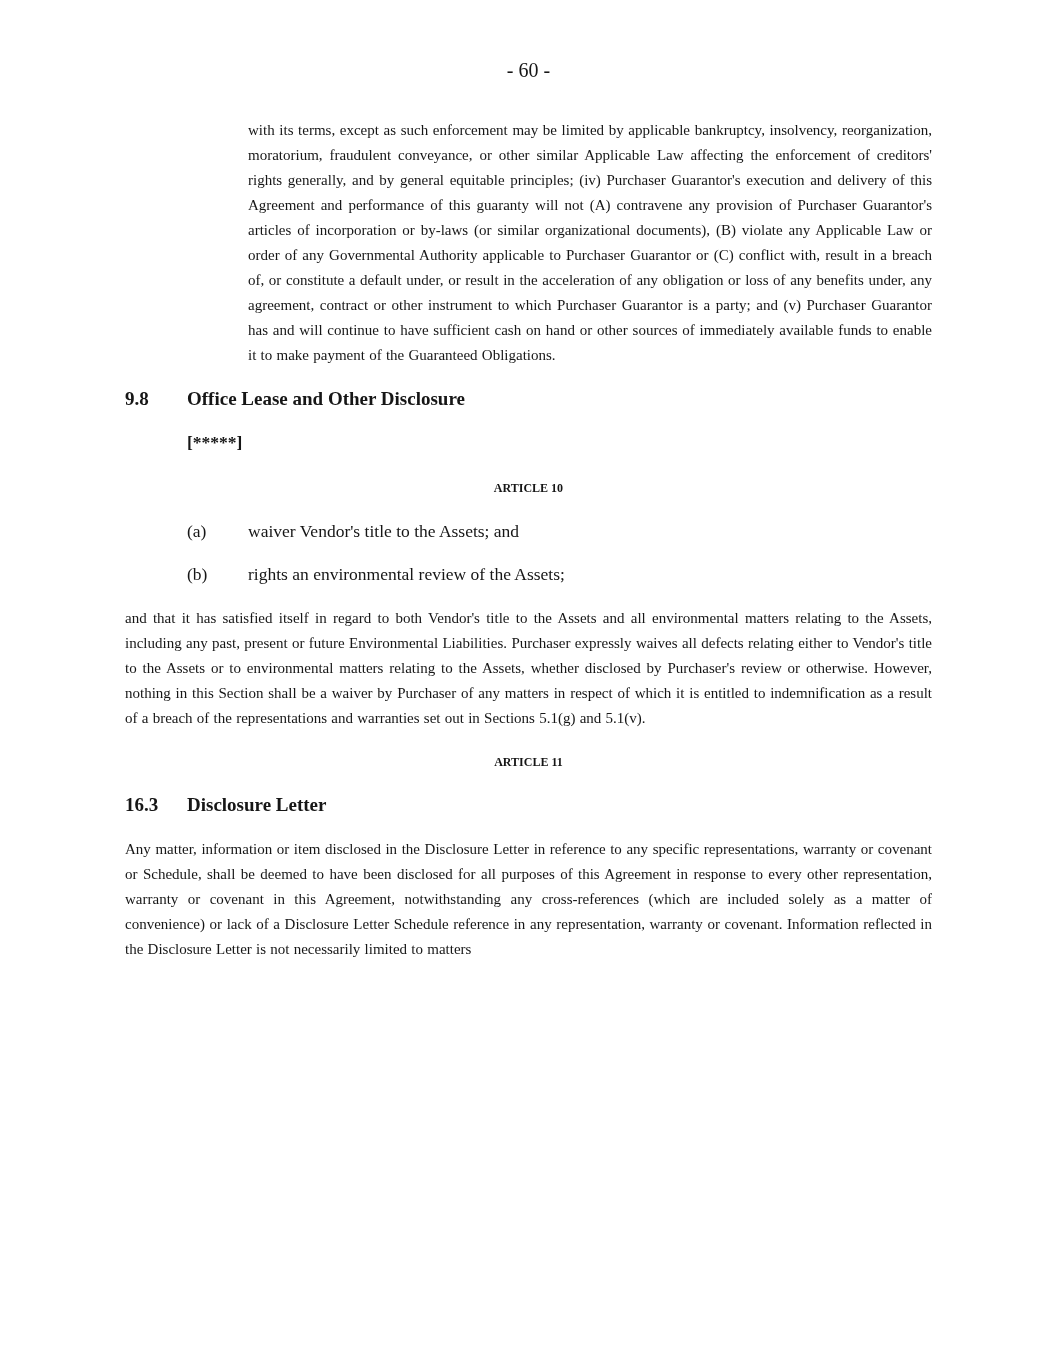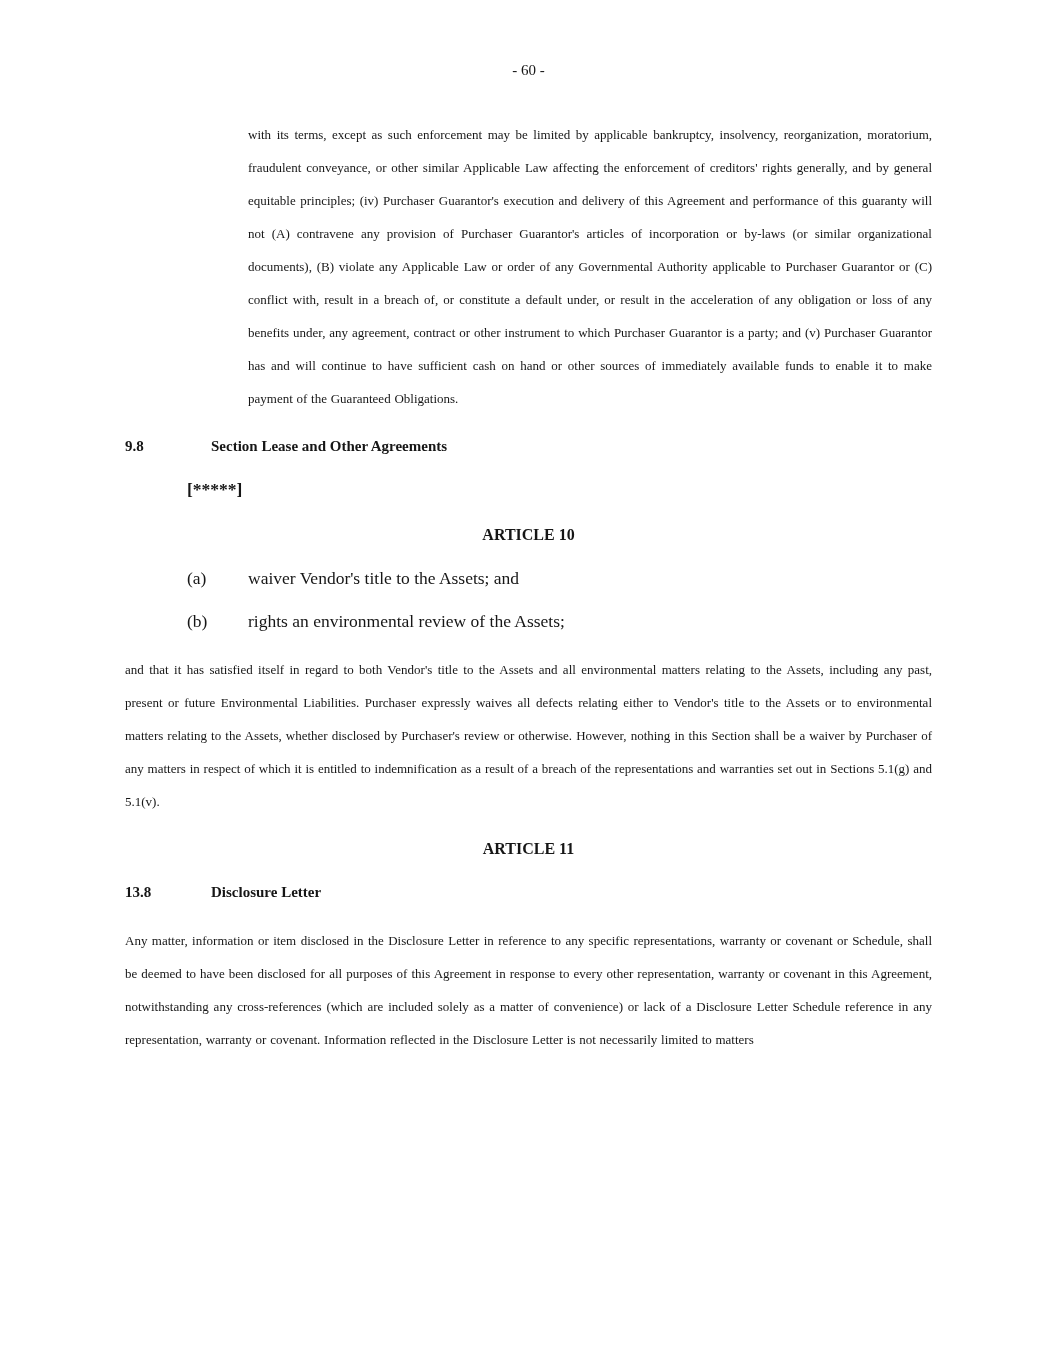--- a/index.html
+++ b/index.html
@@ -16,57 +16,56 @@
   }
   .page {
     box-sizing: border-box;
     width: 1055px;
     height: 1365px;
     padding: 58px 123px 40px 125px;
     background: #ffffff;
   }
   .page-number {
     text-align: center;
-    font-size: 15px;
+    font-size: 20px;
     line-height: 24px;
     margin-bottom: 36px;
   }
   p, .para {
-    font-size: 13px;
-    line-height: 33px;
+    font-size: 15px;
+    line-height: 25px;
     margin: 16px 0 19px 0;
     text-align: justify;
     text-align-last: left;
     word-spacing: 0.5px;
   }
   .block-indent {
     margin-left: 123px;
   }
   .section-heading {
     font-weight: bold;
-    font-size: 15px;
+    font-size: 19px;
     line-height: 24.3px;
     margin: 0 0 19px 0;
     display: flex;
-    gap: 24px;
   }
   .sec-num {
     width: 62px;
     flex-shrink: 0;
   }
   .redaction {
     font-weight: bold;
     font-size: 17.5px;
     line-height: 24.3px;
     margin: 0 0 21px 62px;
   }
   .article-heading {
     text-align: center;
     font-weight: bold;
-    font-size: 16px;
+    font-size: 12px;
     line-height: 24.6px;
     margin: 0 0 19px 0;
   }
   .list-item {
     display: flex;
     margin: 0 0 19px 62px;
     font-size: 17.5px;
     line-height: 24.3px;
   }
   .li-label {
@@ -81,21 +80,21 @@
 <body>
 
 <div class="page">
 
   <div class="page-number">- 60 -</div>
 
   <p class="para block-indent">with its terms, except as such enforcement may be limited by applicable bankruptcy, insolvency, reorganization, moratorium, fraudulent conveyance, or other similar Applicable Law affecting the enforcement of creditors' rights generally, and by general equitable principles; (iv) Purchaser Guarantor's execution and delivery of this Agreement and performance of this guaranty will not (A) contravene any provision of Purchaser Guarantor's articles of incorporation or by-laws (or similar organizational documents), (B) violate any Applicable Law or order of any Governmental Authority applicable to Purchaser Guarantor or (C) conflict with, result in a breach of, or constitute a default under, or result in the acceleration of any obligation or loss of any benefits under, any agreement, contract or other instrument to which Purchaser Guarantor is a party; and (v) Purchaser Guarantor has and will continue to have sufficient cash on hand or other sources of immediately available funds to enable it to make payment of the Guaranteed Obligations.</p>
 
   <div class="section-heading">
     <span class="sec-num">9.8</span>
-    <span class="sec-title">Section Lease and Other Agreements</span>
+    <span class="sec-title">Office Lease and Other Disclosure</span>
   </div>
 
   <div class="redaction">[*****]</div>
 
   <div class="article-heading">
     <div>ARTICLE 10</div>
   </div>
 
 
 
@@ -109,19 +108,19 @@
     <span class="li-text">rights an environmental review of the Assets;</span>
   </div>
 
   <p class="para">and that it has satisfied itself in regard to both Vendor's title to the Assets and all environmental matters relating to the Assets, including any past, present or future Environmental Liabilities. Purchaser expressly waives all defects relating either to Vendor's title to the Assets or to environmental matters relating to the Assets, whether disclosed by Purchaser's review or otherwise. However, nothing in this Section shall be a waiver by Purchaser of any matters in respect of which it is entitled to indemnification as a result of a breach of the representations and warranties set out in Sections 5.1(g) and 5.1(v).</p>
 
   <div class="article-heading">
     <div>ARTICLE 11</div>
   </div>
 
   <div class="section-heading">
-    <span class="sec-num">13.8</span>
+    <span class="sec-num">16.3</span>
     <span class="sec-title">Disclosure Letter</span>
   </div>
 
   <p class="para">Any matter, information or item disclosed in the Disclosure Letter in reference to any specific representations, warranty or covenant or Schedule, shall be deemed to have been disclosed for all purposes of this Agreement in response to every other representation, warranty or covenant in this Agreement, notwithstanding any cross-references (which are included solely as a matter of convenience) or lack of a Disclosure Letter Schedule reference in any representation, warranty or covenant. Information reflected in the Disclosure Letter is not necessarily limited to matters</p>
 
 </div>
 
 </body></html>

